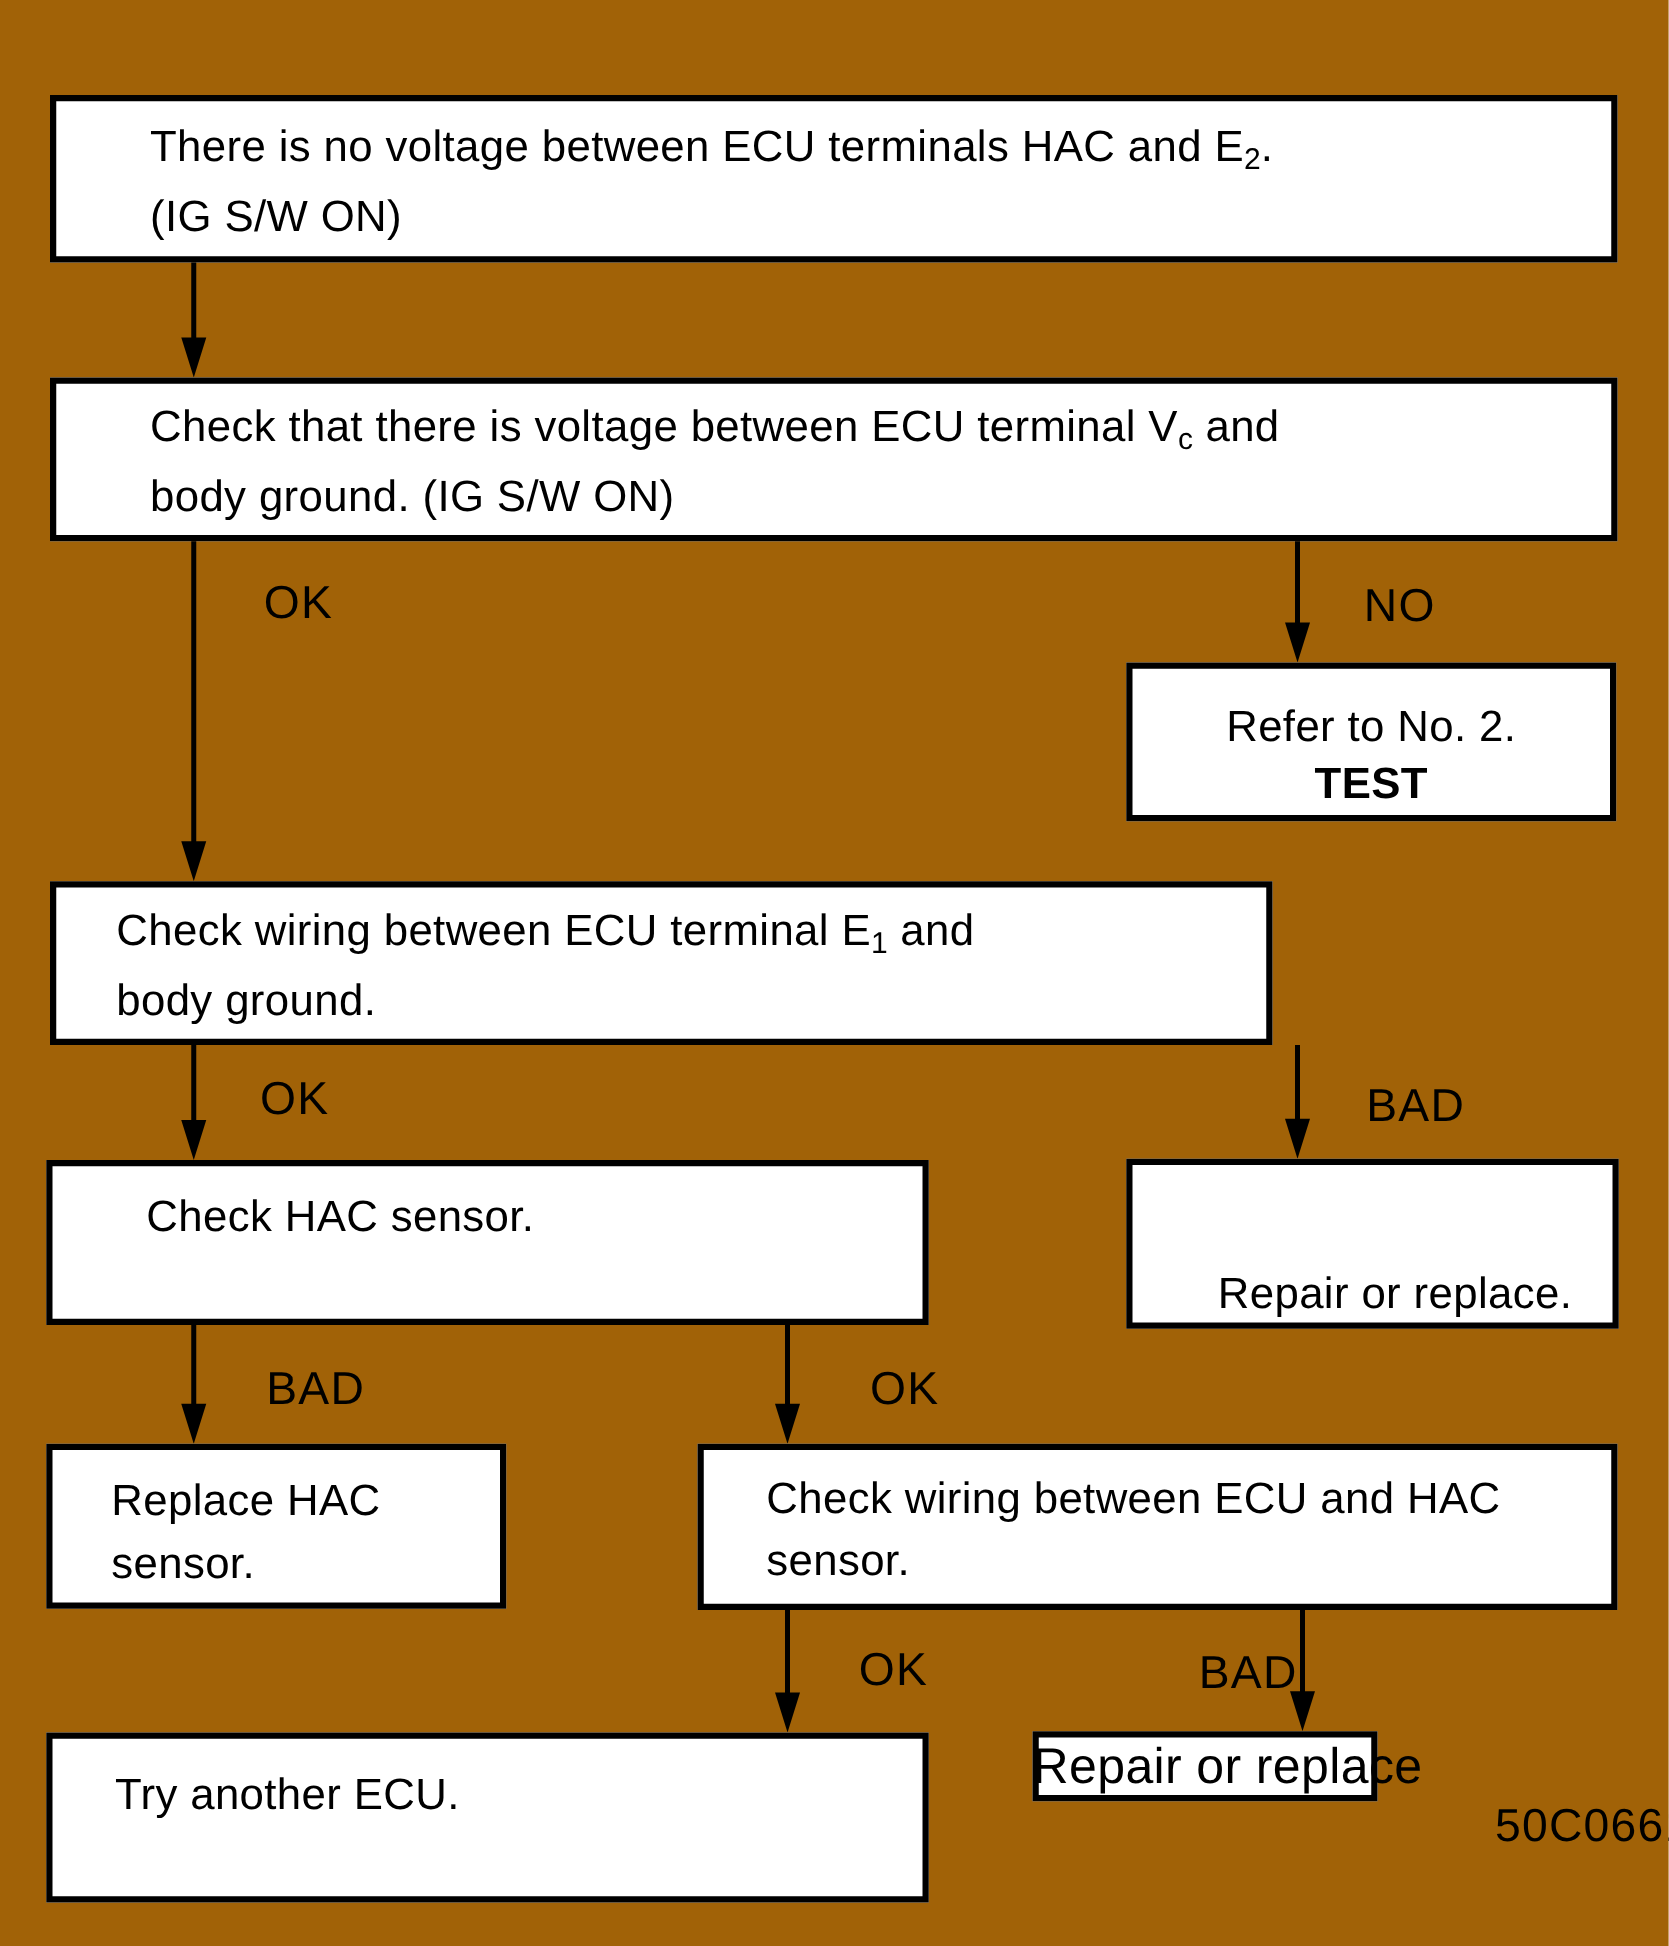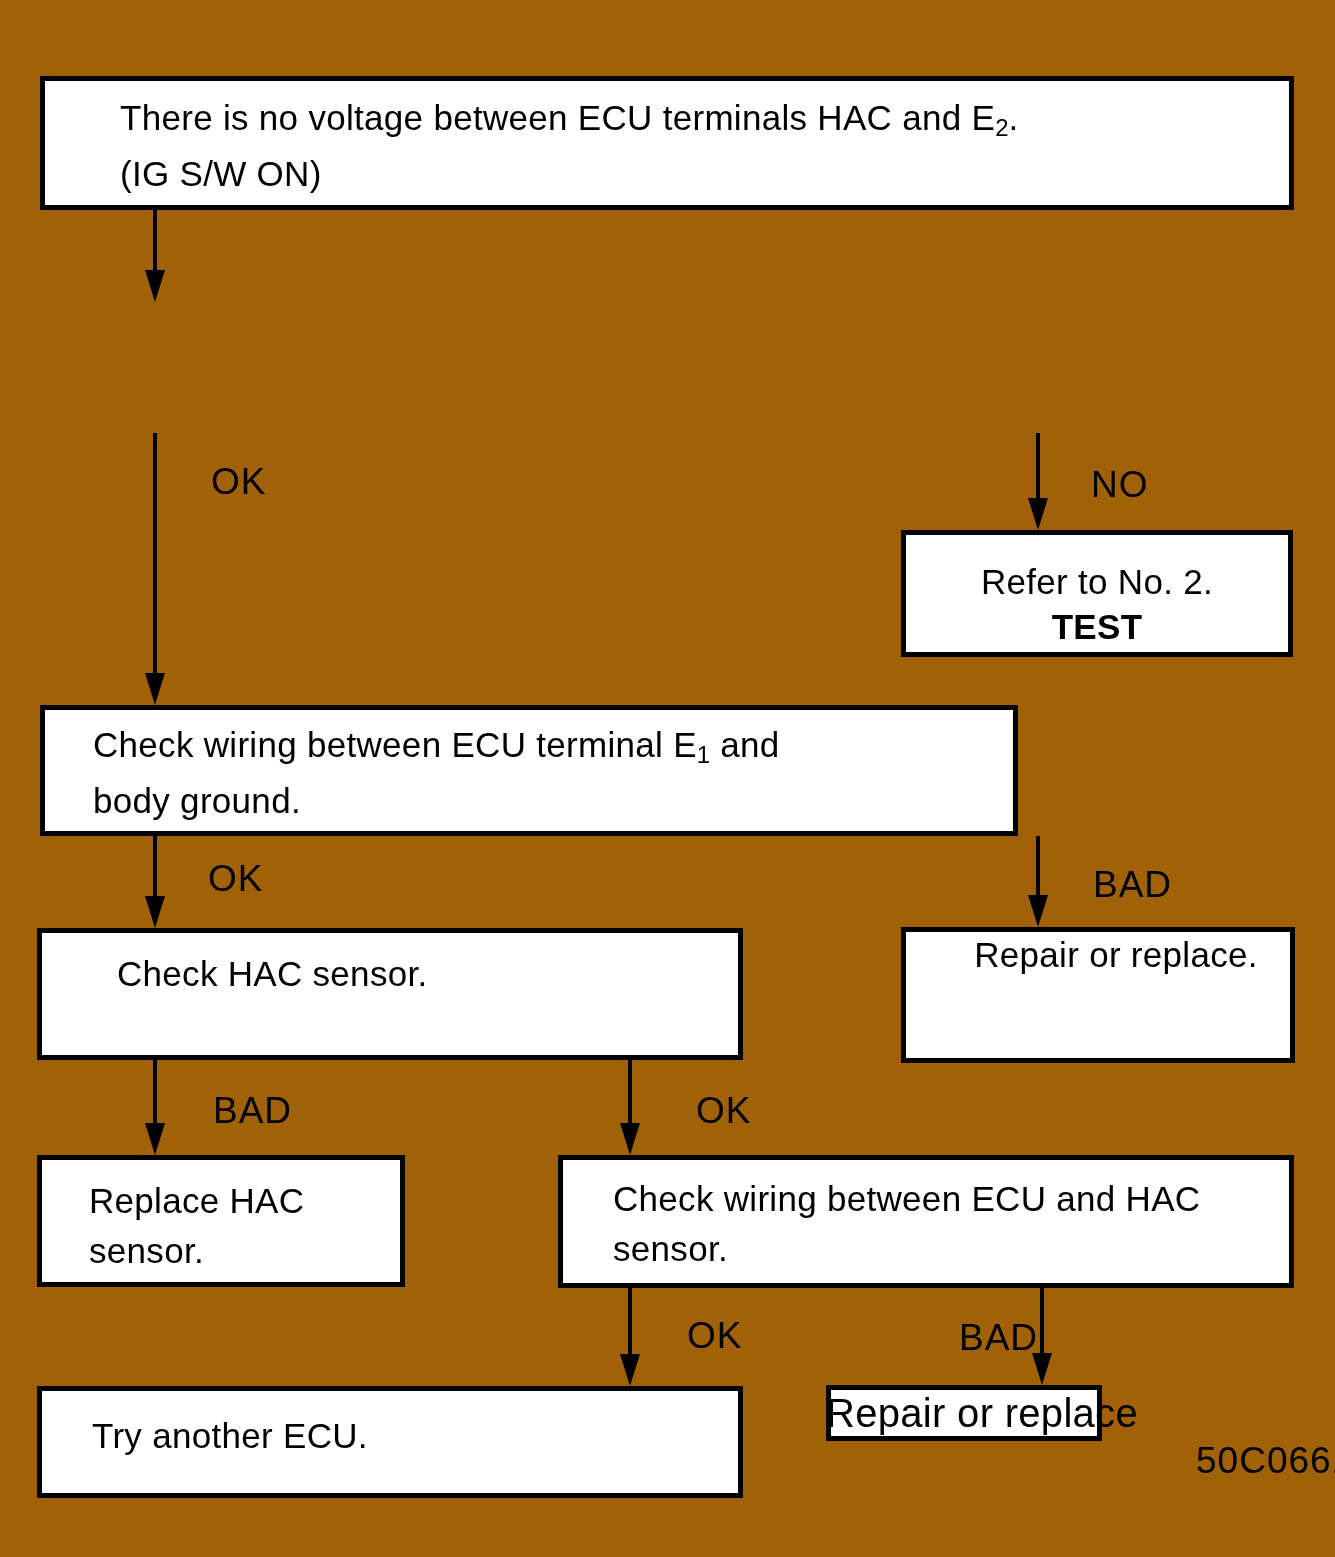--- a/index.html
+++ b/index.html
@@ -23,21 +23,21 @@
     color: #000000;
   }
   .box .ln { white-space: nowrap; }
   .ss {               
     font-size: 24px;
     vertical-align: -6px;
     letter-spacing: 0;
   }
   .centerbox {
     display: flex;
-    align-items: flex-start;
+    align-items: flex-end;
     justify-content: center;
     text-align: center;
     padding-left: 36px;
   }
   .vline {
     position: absolute;
     width: 4px;
     background: #000000;
   }
   .ahead {
@@ -70,20 +70,24 @@
 <div id="page">
 
   <div class="box" style="left:40px; top:76px; width:1254px; height:134px; padding:14px 20px 0 75px;">
     <div class="ln"><span>There is no voltage between ECU terminals HAC and E</span><span class="ss">2</span><span>.</span></div>
     <div class="ln">(IG S/W ON)</div>
   </div>
 
   <div class="vline" style="left:153px; top:210px; height:64px;"></div>
   <div class="ahead" style="left:145px; top:270px;"></div>
 
+  <div class="box" style="left:40px; top:302px; width:1254px; height:131px; padding:12px 20px 0 75px;">
+    <div class="ln"><span>Check that there is voltage between ECU terminal V</span><span class="ss">c</span><span> and</span></div>
+    <div class="ln">body ground. (IG S/W ON)</div>
+  </div>
 
   <div class="elabel" style="left:183px; top:461px;">OK</div>
   <div class="vline" style="left:153px; top:433px; height:242px;"></div>
   <div class="ahead" style="left:145px; top:673px;"></div>
 
   <div class="elabel" style="left:1063px; top:464px;">NO</div>
   <div class="vline" style="left:1036px; top:433px; height:67px;"></div>
   <div class="ahead" style="left:1028px; top:498px;"></div>
 
   <div class="box" style="left:901px; top:530px; width:392px; height:127px; padding-top:24px; text-align:center; line-height:45px;">
@@ -131,21 +135,21 @@
   </div>
 
   <div class="elabel" style="left:659px; top:1315px;">OK</div>
   <div class="vline" style="left:628px; top:1288px; height:68px;"></div>
   <div class="ahead" style="left:620px; top:1354px;"></div>
 
   <div class="elabel" style="left:931px; top:1317px;">BAD</div>
   <div class="vline" style="left:1040px; top:1288px; height:67px;"></div>
   <div class="ahead" style="left:1032px; top:1353px;"></div>
 
-  <div class="box" style="left:37px; top:1386px; width:706px; height:112px; padding:22px 15px 0 50px;">
+  <div class="box" style="left:37px; top:1386px; width:706px; height:136px; padding:22px 15px 0 50px;">
     <div class="ln">Try another ECU.</div>
   </div>
 
   <div class="box centerbox" style="left:826px; top:1385px; width:276px; height:56px; font-size:40px; border-width:5px;">
     <div class="ln">Repair or replace</div>
   </div>
 
   <div id="figcode">50C06611</div>
 
 </div>

